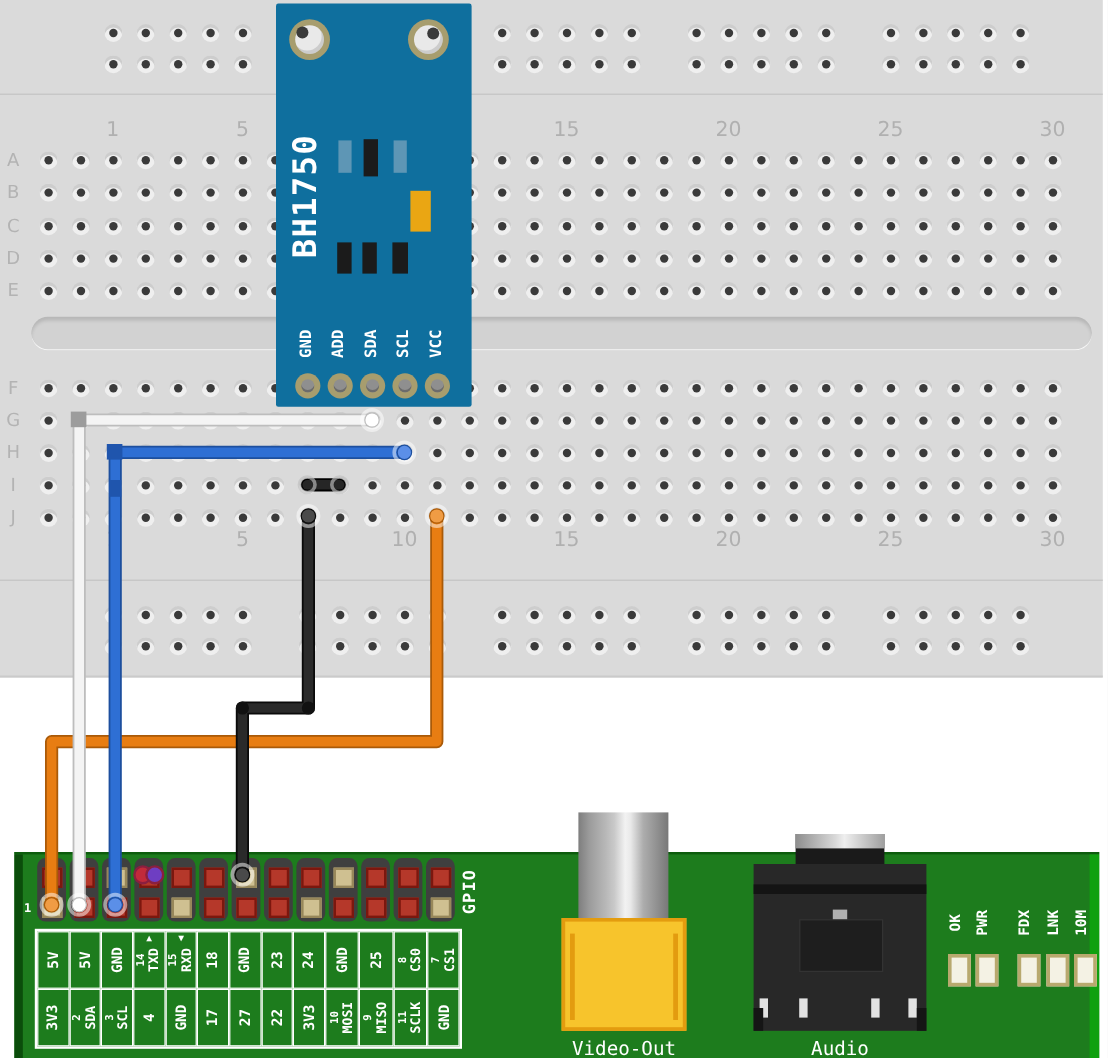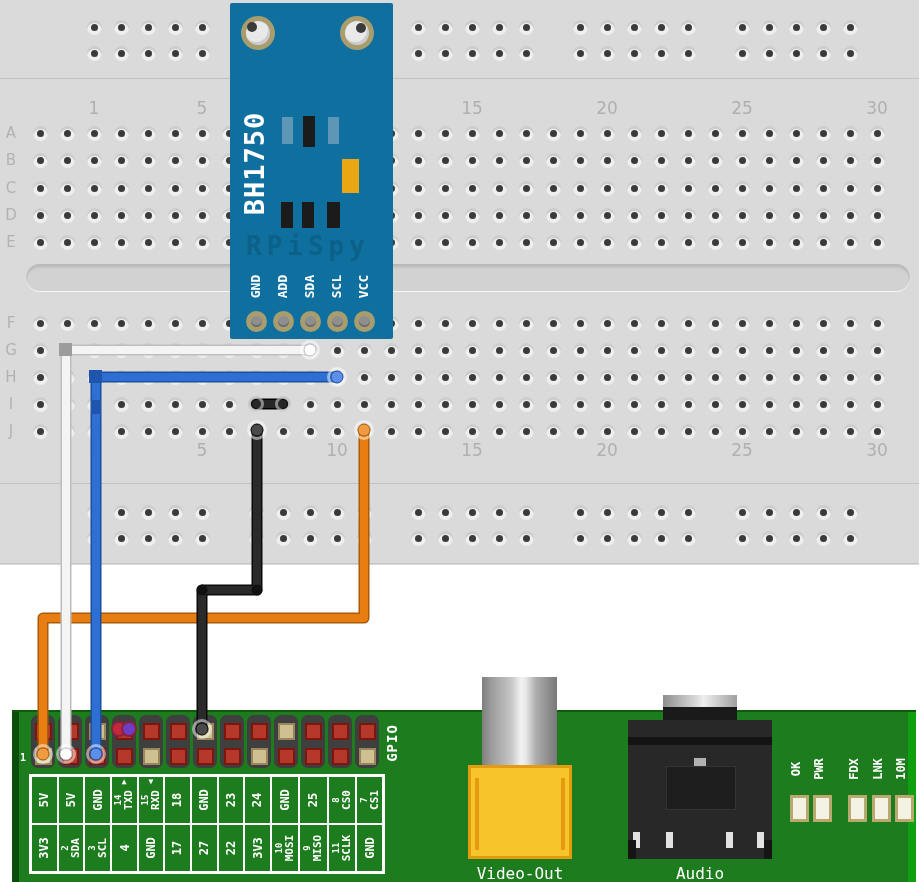--- a/index.html
+++ b/index.html
@@ -1584,21 +1584,20 @@
     <div class="vwrap" style="left:8px;top:95px;width:34px;height:130px">
       <div class="vrot" id="module-name">BH1750</div>
     </div>
     <div class="cmp" style="left:52px;top:114px;width:11px;height:27px;background:#5e96b5"></div>
     <div class="cmp" style="left:73px;top:113px;width:12px;height:31px;background:#1b1b1b"></div>
     <div class="cmp" style="left:98px;top:114px;width:11px;height:27px;background:#5e96b5"></div>
     <div class="cmp" style="left:112px;top:156px;width:17px;height:34px;background:#eaa613"></div>
     <div class="cmp" style="left:51px;top:199px;width:12px;height:26px;background:#1b1b1b"></div>
     <div class="cmp" style="left:72px;top:199px;width:12px;height:26px;background:#1b1b1b"></div>
     <div class="cmp" style="left:97px;top:199px;width:13px;height:26px;background:#1b1b1b"></div>
-    <div id="module-mark">RPiSpy</div>
     <div id="module-pins">
         <div class="vwrap" style="left: 13px; top: 256px; width: 26px; height: 54px;">
           <div class="vrot mpin-label">GND</div>
         </div>
         <div class="mpin" style="left: 15.5px; top: 308px;">
           <i></i>
         </div>
         <div class="vwrap" style="left: 40px; top: 256px; width: 26px; height: 54px;">
           <div class="vrot mpin-label">ADD</div>
         </div>

